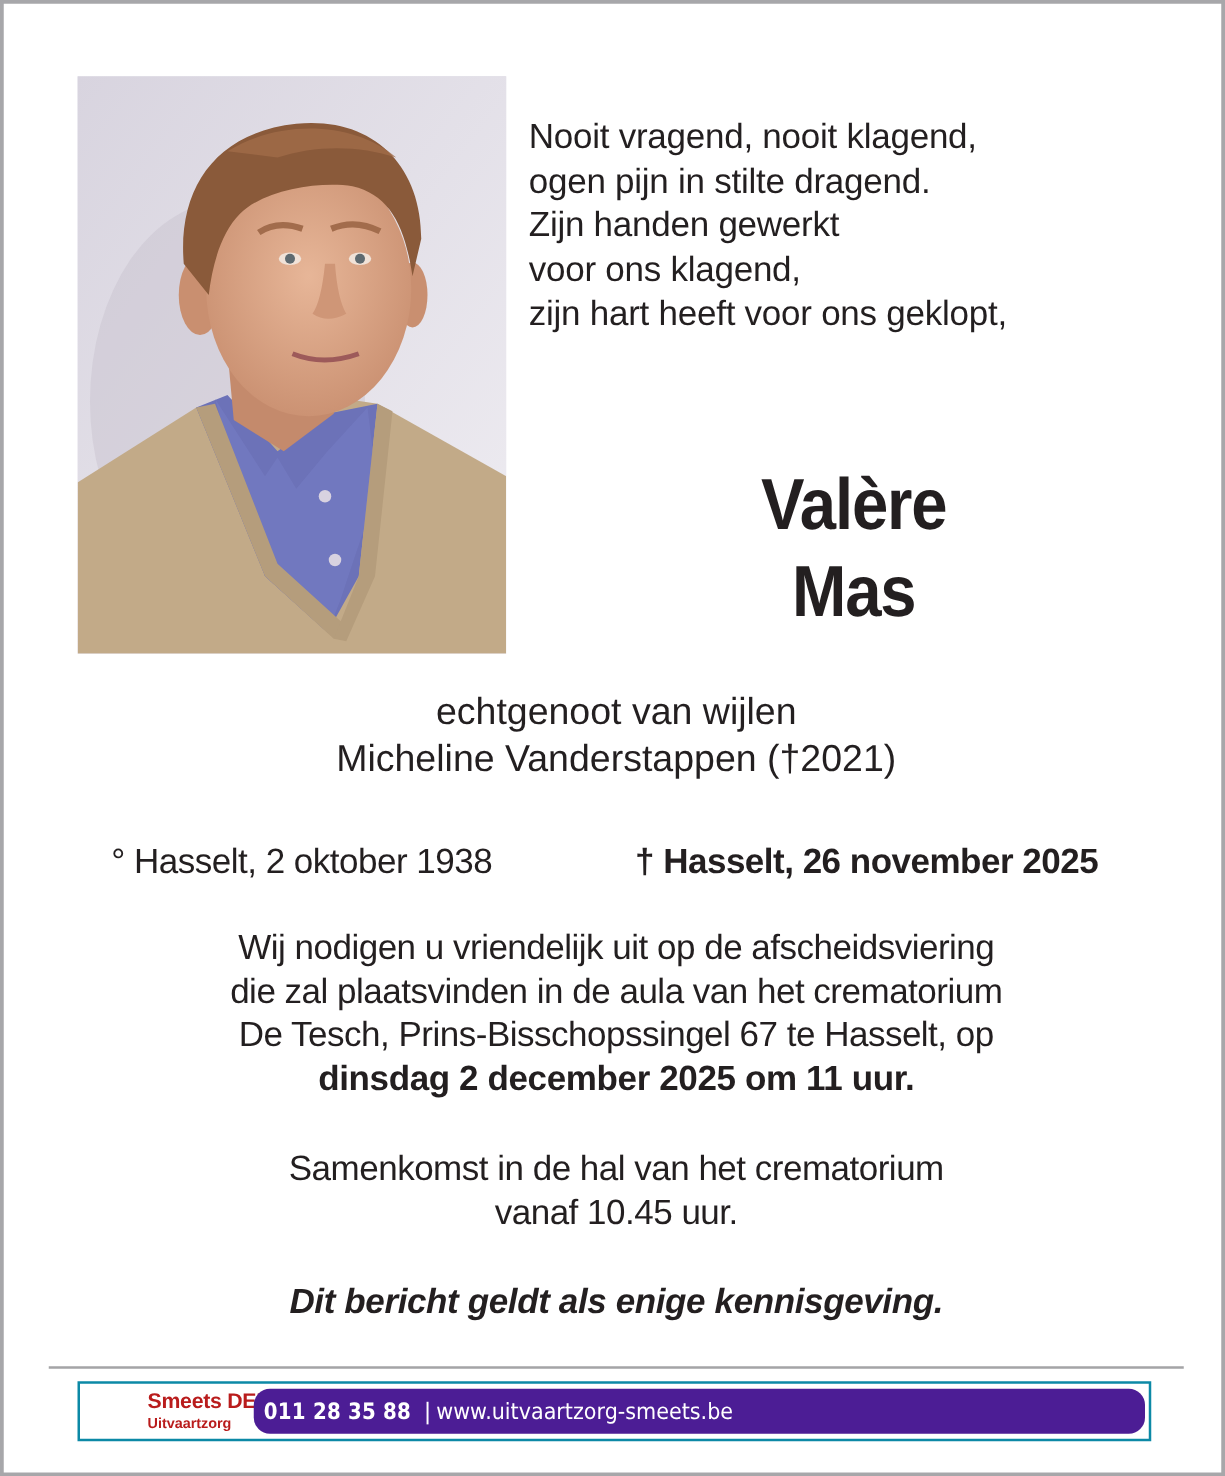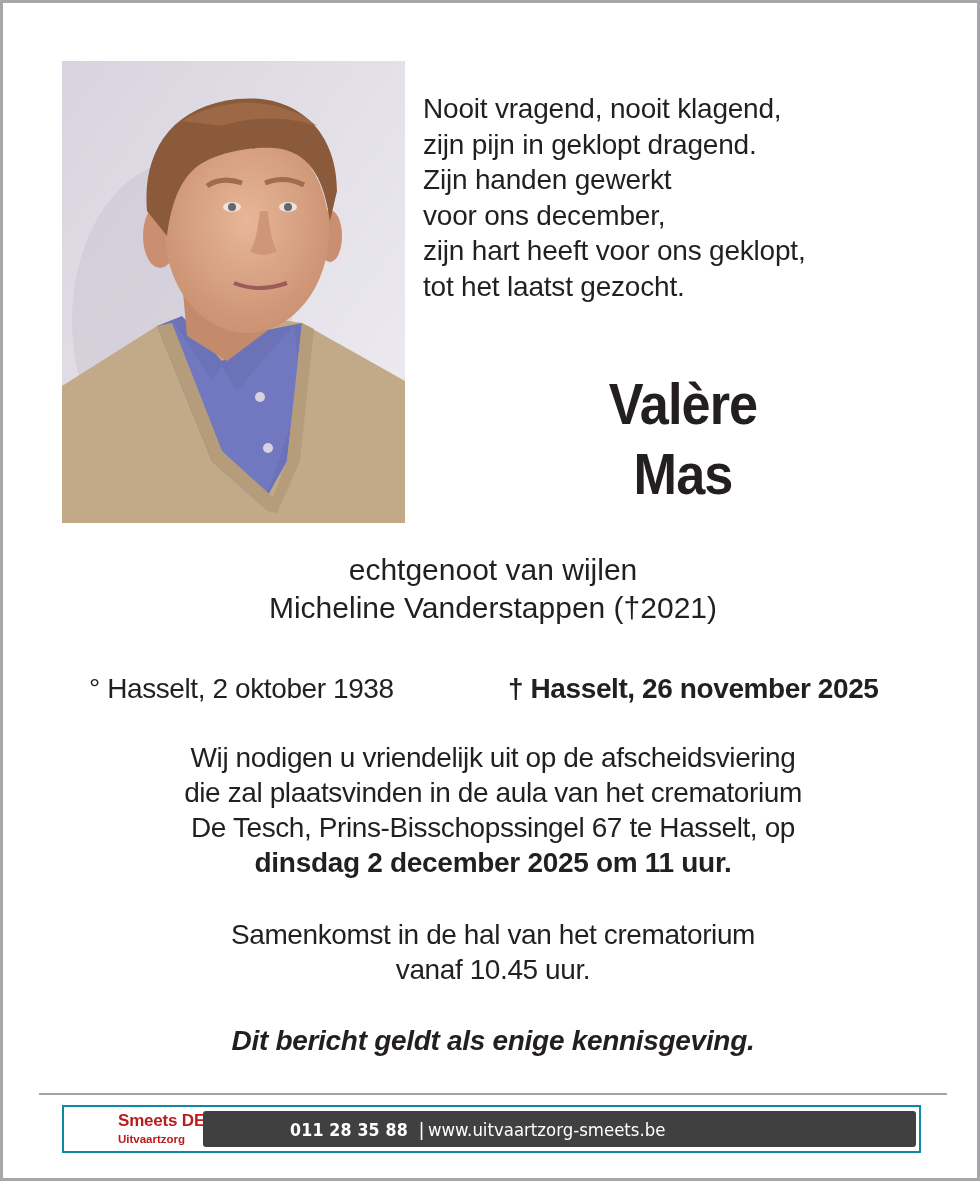--- a/index.html
+++ b/index.html
@@ -67,22 +67,22 @@
     border: 2px solid #0c89a6; box-sizing: border-box; background: #fff;
   }
   .logo {
     position: absolute; left: 14px; top: 4px;
     font-family: Liberation Sans, sans-serif; color: #b91c1c; margin-left: 40px;
   }
   .logo .brand { font-size: 17px; font-weight: bold; line-height: 20px; letter-spacing: -0.2px; }
   .logo .sub { font-size: 11.5px; font-weight: bold; line-height: 16px; }
   .contact-bar {
     position: absolute; left: 139px; top: 4px; right: 3px; bottom: 4px;
-    background: #404040; border-radius: 3px;
-    color: #fff; display: flex; align-items: center; justify-content: center;
+    background: #4c1d95; border-radius: 13px;
+    color: #fff; display: flex; align-items: center; 
     font-family: "DejaVu Sans", sans-serif; font-size: 18px;
     padding-right: 150px;
   }
   .phone { font-weight: bold; letter-spacing: 0.2px; transform: scaleX(0.88); display: inline-block; }
   .sep { margin: 0 4px 0 2px; font-weight: normal; }
   .web { font-weight: normal; transform: scaleX(0.92); display: inline-block; transform-origin: left center; }
 </style>
 </head>
 <body>
 
@@ -133,25 +133,24 @@
       <circle cx="226" cy="146" r="4" fill="#5e6a70"></circle>
 
       <path d="M198 150 Q195 180 188 190 Q200 198 215 190 Q208 178 206 150" fill="#cf9677"></path>
 
       <path d="M172 222 Q197 232 225 222" stroke="#9d5a5a" stroke-width="4" fill="none"></path>
     </svg>
   </div>
 
   <div class="poem">
     <div>Nooit vragend, nooit klagend,</div>
-    <div>zijn pijn in geklopt dragend.</div>
+    <div>ogen pijn in stilte dragend.</div>
     <div>Zijn handen gewerkt</div>
-    <div>voor ons december,</div>
+    <div>voor ons klagend,</div>
     <div>zijn hart heeft voor ons geklopt,</div>
-    <div>tot het laatst gezocht.</div>
   </div>
 
   <div class="name">
     <div>Valère</div>
     <div>Mas</div>
   </div>
 
   <div class="spouse">
     <div>echtgenoot van wijlen</div>
     <div>Micheline Vanderstappen (†2021)</div>

